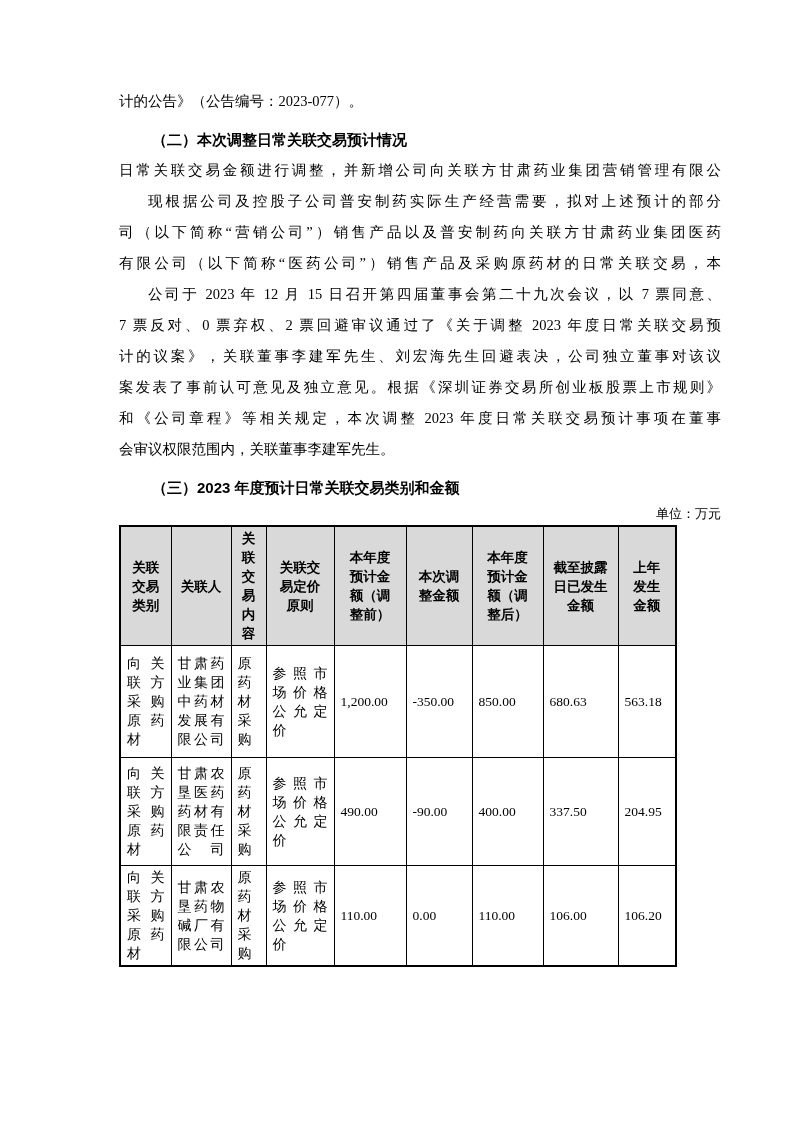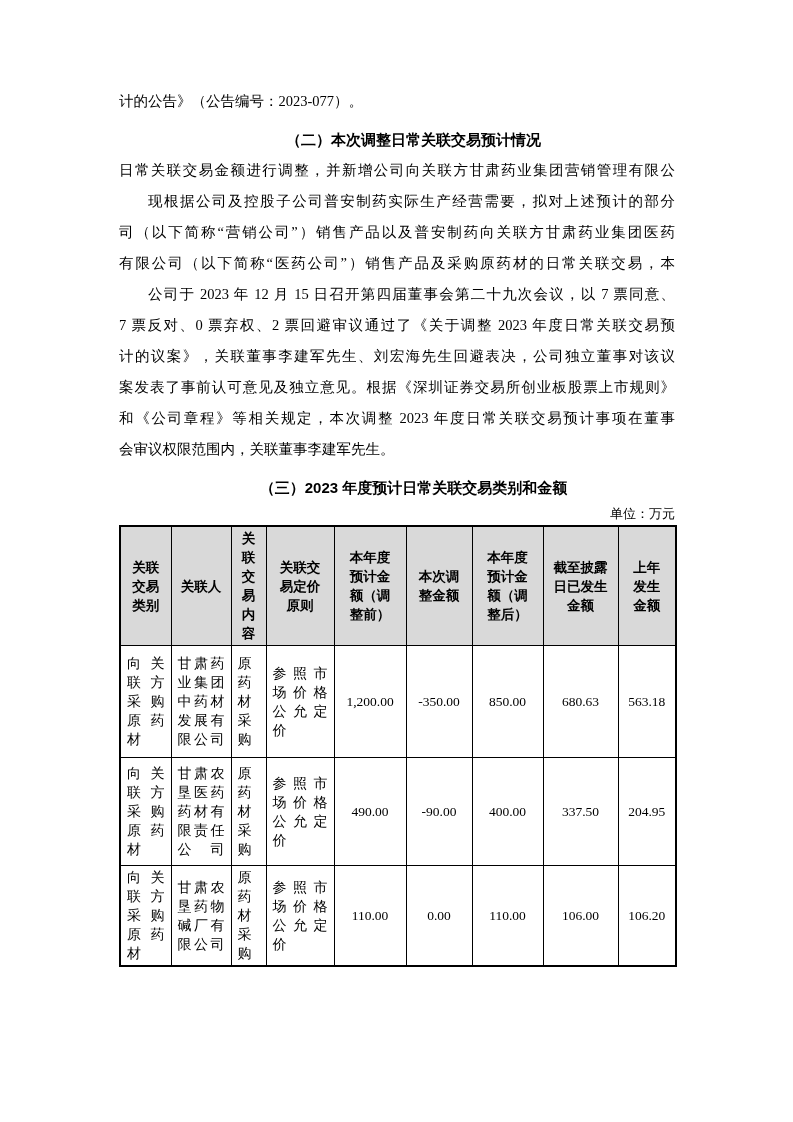--- a/index.html
+++ b/index.html
@@ -8,37 +8,36 @@
     --text-color:#000000;
     --page-bg:#ffffff;
   }
   *{box-sizing:border-box;}
   html,body{margin:0;padding:0;background:var(--page-bg);}
   .page{
     position:relative;
     width:793px;height:1122px;
     background:var(--page-bg);
     color:var(--text-color);
-    padding:86px 118px 0 119px;
+    padding:86px 72px 0 119px;
     font-family:"Liberation Serif","DejaVu Serif",serif;
     font-size:14.5px;
     overflow:hidden;
   }
   .body-line{
     line-height:31px;
     text-align:left;
   }
   .sec-heading{
     font-family:"Liberation Sans","DejaVu Sans",sans-serif;
     font-weight:bold;
     font-size:15px;
     line-height:31px;
     text-indent:2.2em;
     margin-top:7px;
-    text-align:center;
   }
   .para{margin:0;}
   .para .tline{
     line-height:31px;
     text-align:justify;
     text-align-last:justify;
     white-space:normal;
   }
   .para .tline.first{text-indent:2em;}
   .para .tline.last{text-align-last:left;}
@@ -71,21 +70,20 @@
   }
   .rel-table td{
     font-size:14px;
     line-height:19px;
   }
   .rel-table td.cell-text{
     text-align:justify;
     text-align-last:justify;
   }
   .rel-table td.cell-num{
-    text-align:center;
     font-size:13.5px;
     white-space:nowrap;
   }
   thead tr{height:118px;}
   tbody tr:nth-child(1){height:112px;}
   tbody tr:nth-child(2){height:108px;}
   tbody tr:nth-child(3){height:98px;}
   col.c1{width:51px;} col.c2{width:60px;} col.c3{width:35px;}
   col.c4{width:68px;} col.c5{width:72px;} col.c6{width:66px;}
   col.c7{width:71px;} col.c8{width:75px;} col.c9{width:58px;}

